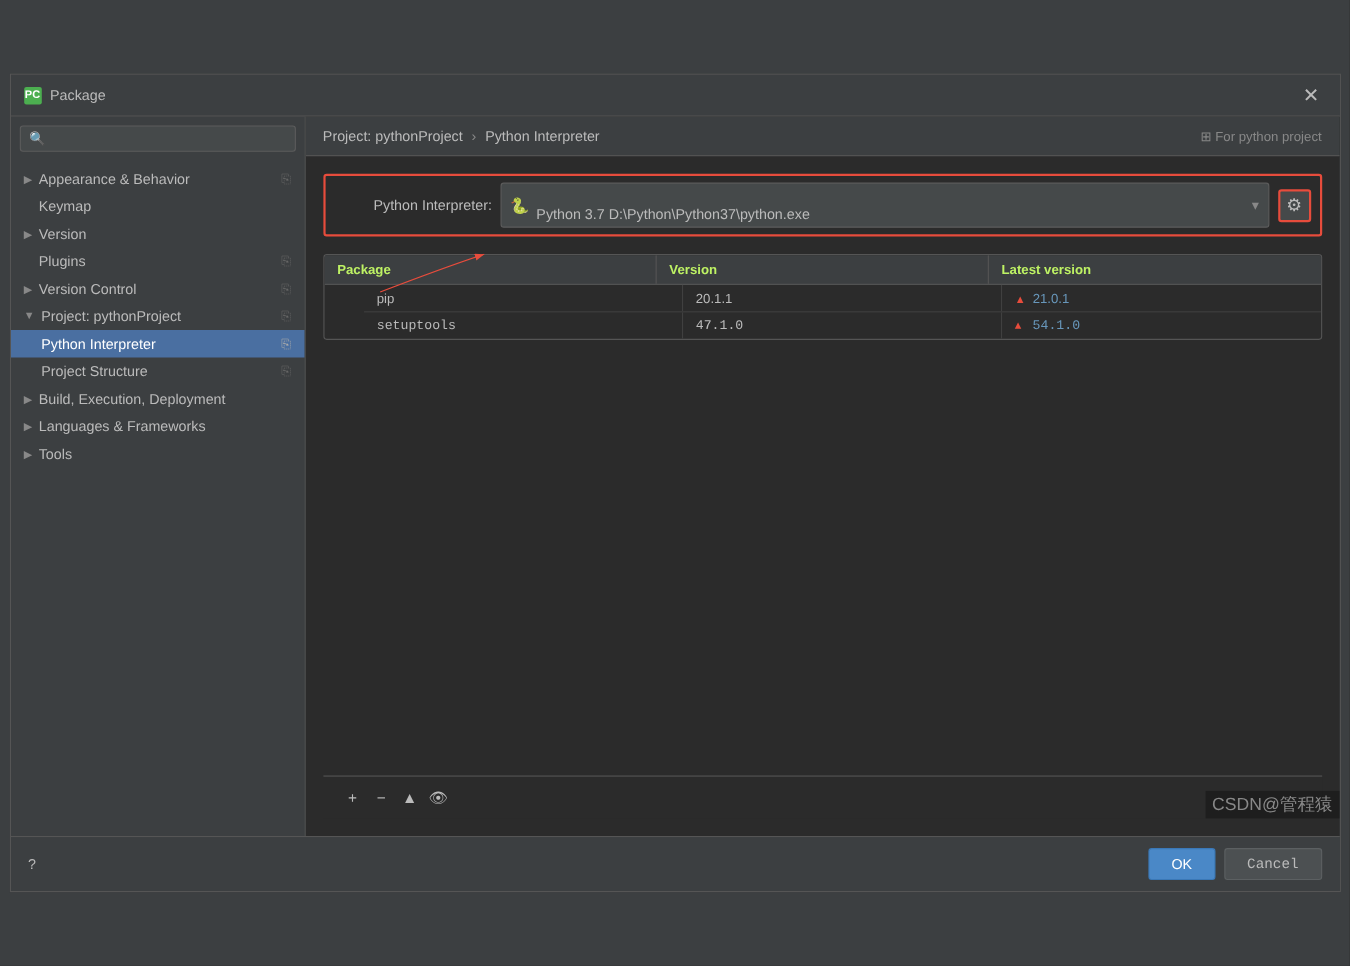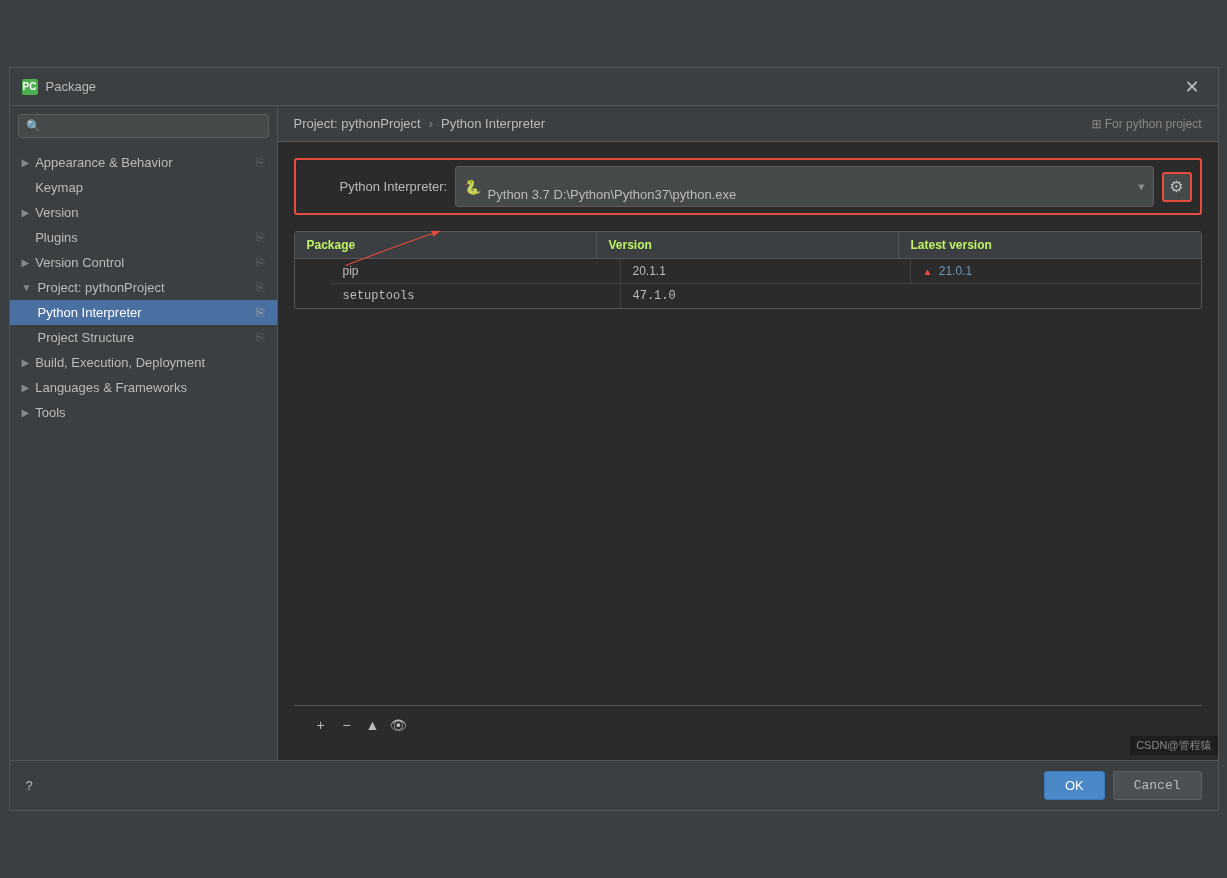--- a/index.html
+++ b/index.html
@@ -278,24 +278,24 @@
     .main-body-relative {
       flex: 1;
       padding: 16px;
       overflow: hidden;
       display: flex;
       flex-direction: column;
       position: relative;
     }
     .watermark {
       position: absolute;
-      bottom: 5px;
+      bottom: 16px;
       right: 0;
       color: #888;
-      font-size: 11px;
+      font-size: 16px;
       background: rgba(0,0,0,0.3);
       padding: 2px 6px;
       text-align: center;
     }
   </style>
 </head>
 <body>
 
 <div class="dialog">
 
@@ -419,20 +419,24 @@
             <div class="td">pip</div>
             <div class="td">20.1.1</div>
             <div class="td upgrade">
               <span class="upgrade-arrow">▲</span>
               <span>21.0.1</span>
             </div>
           </div>
           <div class="table-row">
             <div class="td">setuptools</div>
             <div class="td">47.1.0</div>
+            <div class="td upgrade">
+              <span class="upgrade-arrow">▲</span>
+              <span>54.1.0</span>
+            </div>
           </div>
         </div>
 
         <div style="flex:1"></div>
 
         <div class="bottom-toolbar">
           <button class="tool-btn">+</button>
           <button class="tool-btn">−</button>
           <button class="tool-btn">▲</button>
           <button class="tool-btn">

